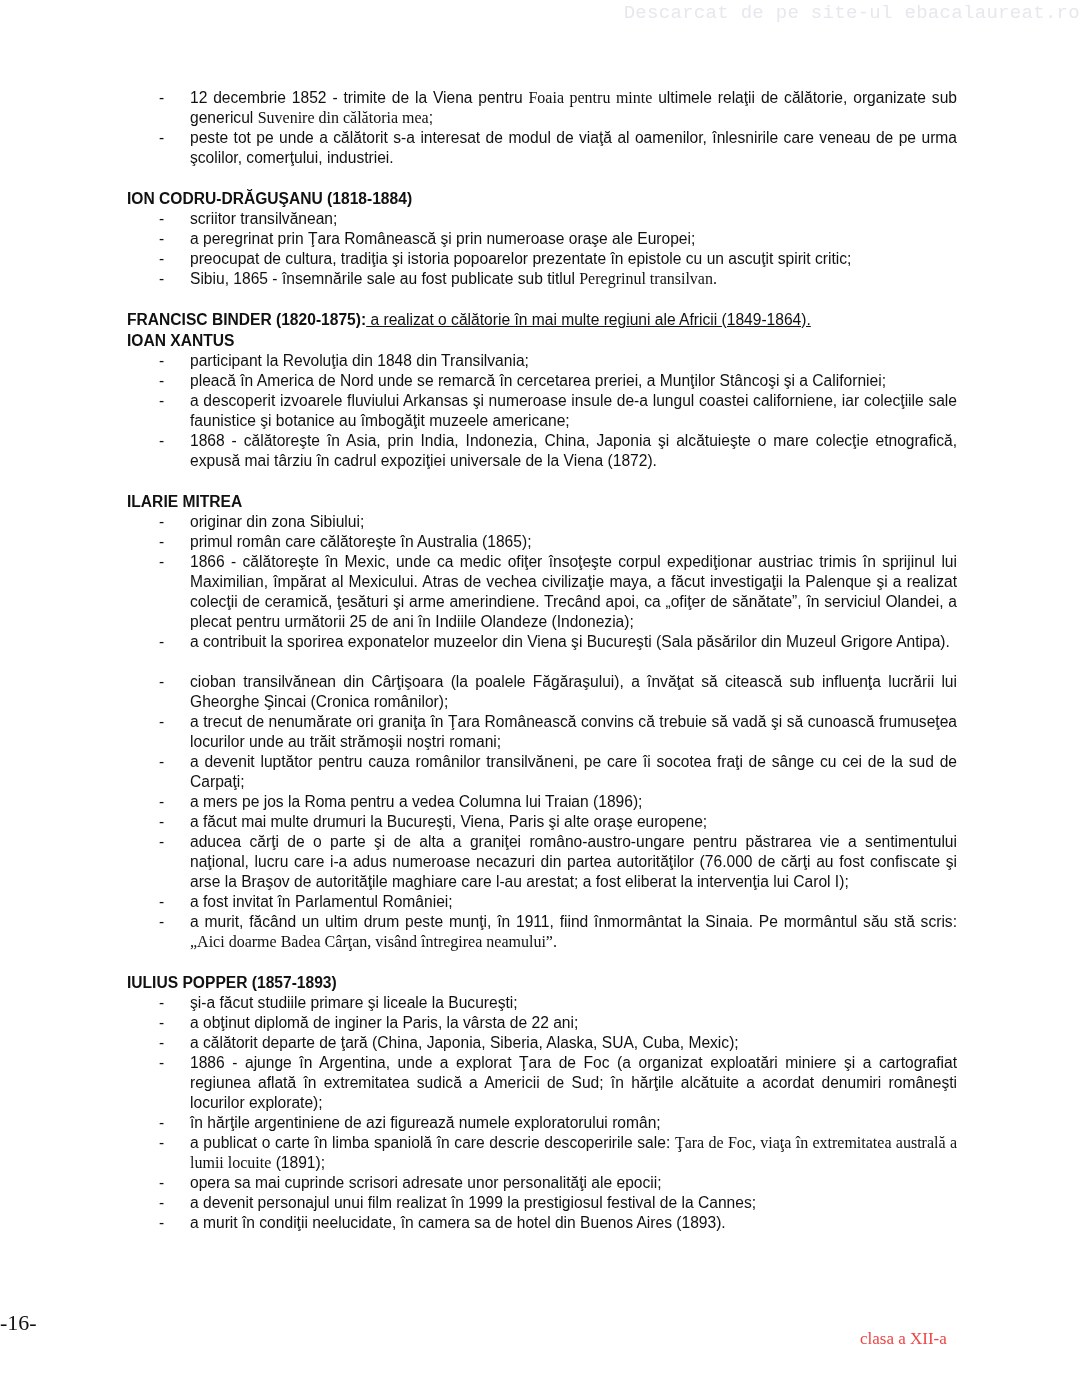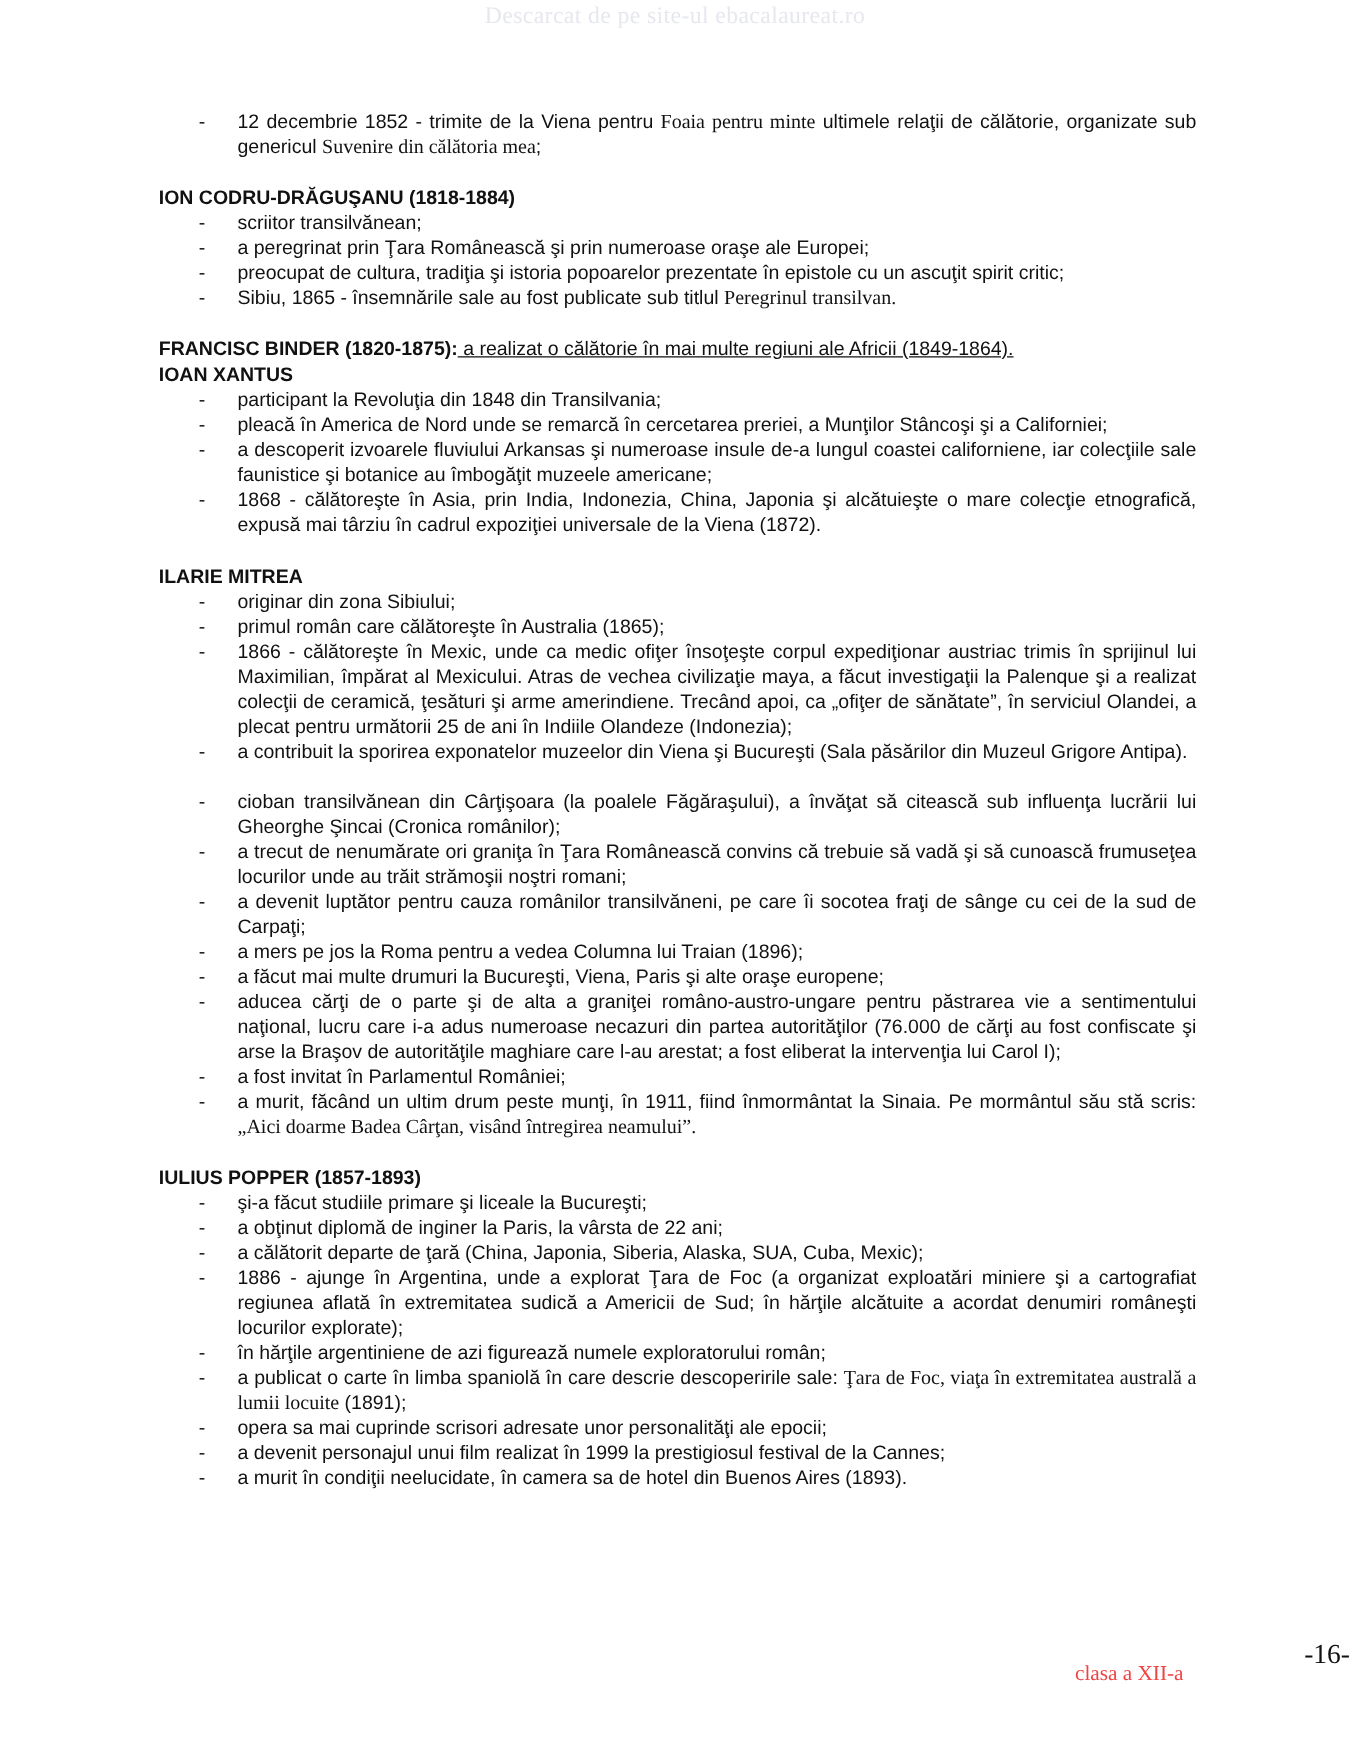--- a/index.html
+++ b/index.html
@@ -1,22 +1,22 @@
 <!DOCTYPE html>
 <html><head>
   <meta charset="utf-8">
   <style>
     html, body { margin: 0; padding: 0; background: #ffffff; }
     body {
       width: 1080px; height: 1397px; position: relative; overflow: hidden;
       font-family: "Liberation Sans", sans-serif; color: #111111;
     }
     .watermark {
-      position: absolute; top: 2px; left: 0; width: 1080px; text-align: center;
-      font-family: Liberation Serif, serif;
+      position: absolute; top: 2px; left: 0; width: 1080px; text-align: right;
+      font-family: Liberation Mono, monospace;
       font-size: 19px; color: #e6e8ee; letter-spacing: 0.3px;
     }
     .page {
       position: absolute; top: 88px; left: 127px; width: 830px;
       font-size: 15.6px; line-height: 20px;
       font-stretch: condensed;
     }
     .section { margin: 0 0 20px 0; }
     .section.tight { margin-bottom: 0; }
     .heading {
@@ -28,37 +28,38 @@
       position: relative; padding-left: 63px; text-align: justify;
       line-height: 20px;
     }
     ul.items li::before {
       content: "-"; position: absolute; left: 32px; top: 0;
     }
     .it {
       font-family: "Liberation Serif", serif; font-size: 16px;
     }
     .footer-page {
-      position: absolute; top: 1310px; left: 0; width: 1080px; text-align: right;
+      position: absolute; top: 1310px; left: 0; width: 1080px; text-align: left;
       font-family: "Liberation Serif", serif; font-size: 22px; color: #111;
     }
     .footer-class {
       position: absolute; top: 1329px; left: 860px;
       font-family: "Liberation Serif", serif; font-size: 17px; color: #ef4444;
     }
   </style>
 </head>
 <body>
 
 <div class="watermark">Descarcat de pe site-ul ebacalaureat.ro</div>
 
 <div class="page">
   <div class="section">
     <ul class="items">
         <li><span>12 decembrie 1852 - trimite de la Viena pentru </span><span class="it">Foaia pentru minte</span><span> ultimele relaţii de călătorie, organizate sub genericul </span><span class="it">Suvenire din călătoria mea</span><span>;</span></li>
+        <li><span>peste tot pe unde a călătorit  s-a interesat de modul de viaţă al oamenilor, înlesnirile care veneau de pe urma şcolilor, comerţului, industriei.</span></li>
       </ul>
   </div>
   <div id="sections">
       <div class="section">
         <div class="heading"><span>ION CODRU-DRĂGUŞANU (1818-1884)</span></div>
         <ul class="items">
           <li><span>scriitor transilvănean;</span></li>
           <li><span>a peregrinat prin Ţara Românească şi prin numeroase oraşe ale Europei;</span></li>
           <li><span>preocupat de cultura, tradiţia şi istoria popoarelor prezentate în epistole cu un ascuţit spirit critic;</span></li>
           <li><span>Sibiu, 1865 - însemnările sale au fost publicate sub titlul </span><span class="it">Peregrinul transilvan.</span></li>

